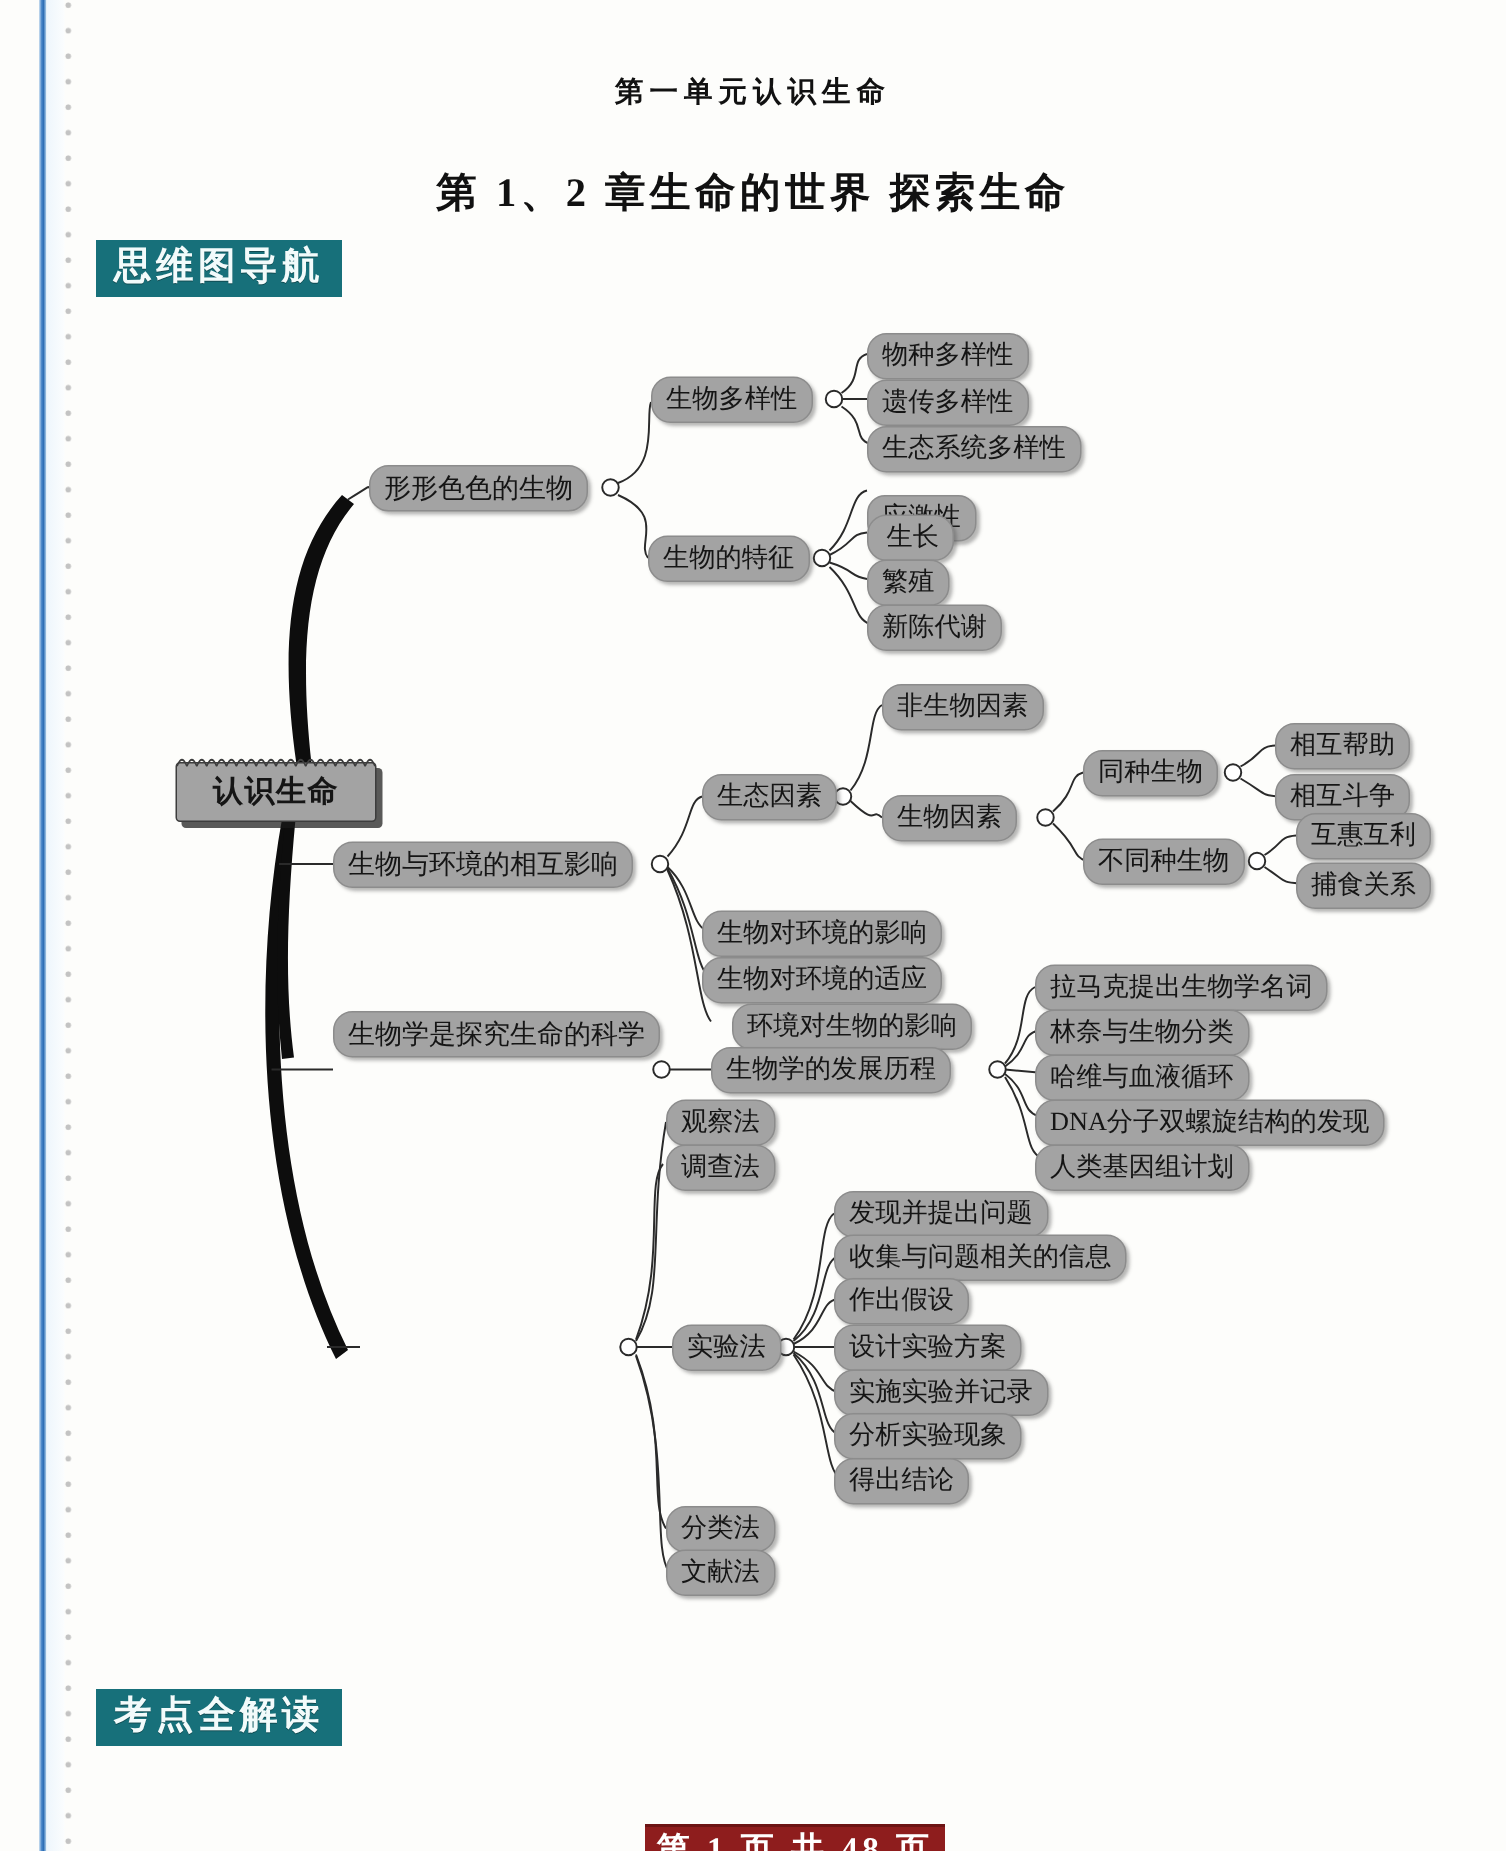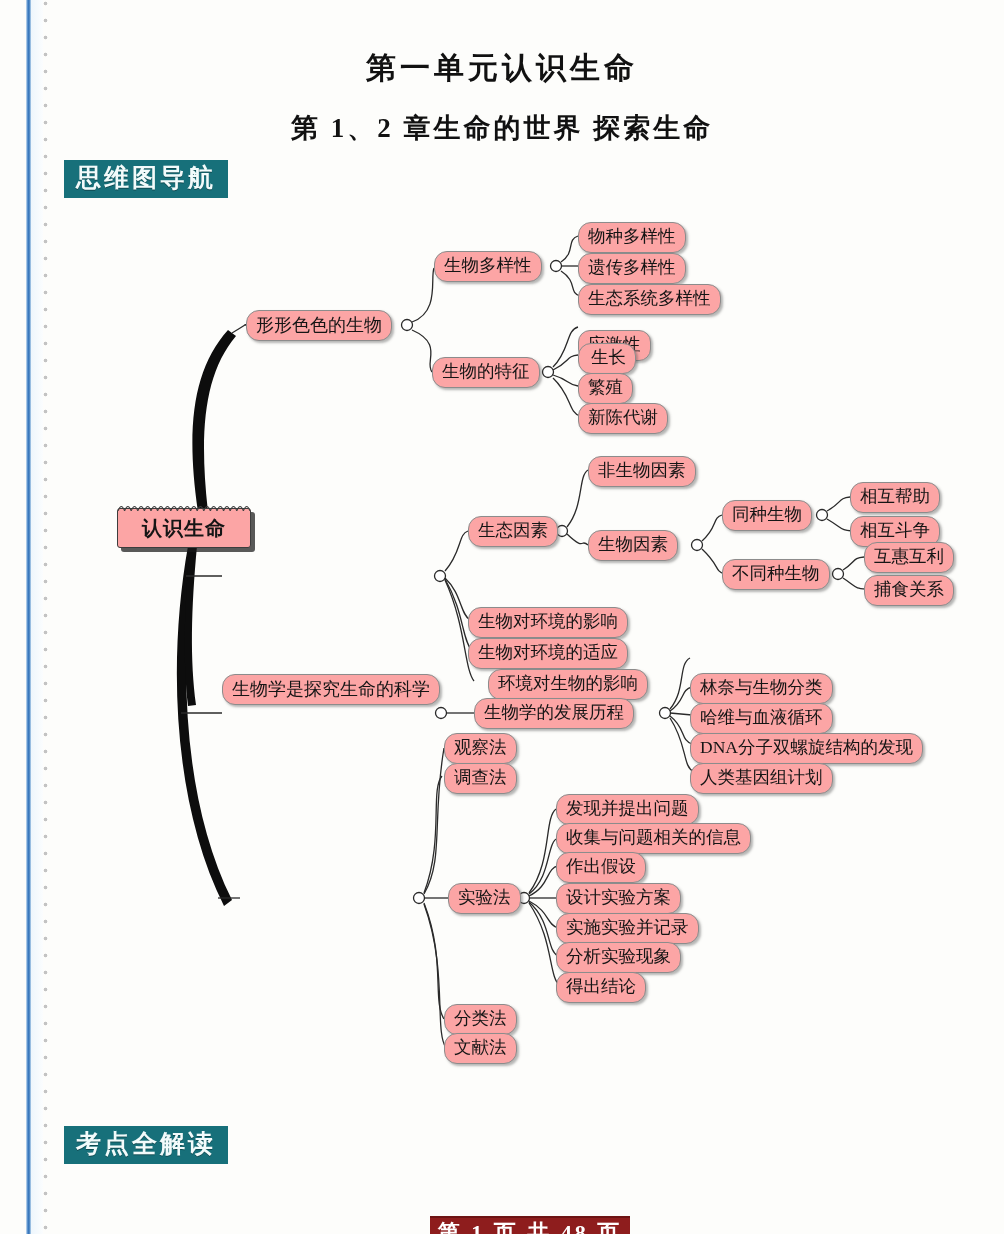--- a/index.html
+++ b/index.html
@@ -25,41 +25,41 @@
     background-size:7px 17px;
     opacity:.85;
   }
 
   
   .doc-title{
     position:absolute;width:100%;text-align:center;
     color:#111;font-weight:700;letter-spacing:2px;
     font-family:"Liberation Serif","DejaVu Serif",serif;
   }
-  #title-1{top:48px;font-size:30px;letter-spacing:4px;}
+  #title-1{top:48px;font-size:19px;letter-spacing:4px;}
   #title-2{top:110px;font-size:27px;letter-spacing:3px;}
 
   
   .banner{
     position:absolute;background:#17707a;color:#f2fbfb;
     font-size:25px;font-weight:700;letter-spacing:3px;
     padding:5px 12px 7px 12px;line-height:1.05;
     font-family:"Liberation Serif","DejaVu Serif",serif;
     text-shadow:0 1px 0 rgba(0,0,0,.35);
   }
   #banner-nav{left:64px;top:160px;}
   #banner-points{left:64px;top:1126px;}
 
   
   #mindmap{position:absolute;left:0;top:0;width:1004px;height:1234px;}
   #wires{position:absolute;left:0;top:0;}
 
   .node{
     position:absolute;
-    background:#fca5a5;
+    background:#a3a3a3;
     border:1.3px solid #8c8c8c;
     border-radius:13px;
     box-shadow:2px 2px 2.5px rgba(80,80,80,.42);
     color:#151515;
     font-size:17.5px;
     line-height:1;
     padding:5px 9px 6px 9px;
     white-space:nowrap;
     font-family:"Liberation Serif","DejaVu Serif",serif;
   }
@@ -199,35 +199,37 @@
   <div class="node" style="left:434px;top:251px;">生物多样性</div>
   <div class="node" style="left:578px;top:222px;">物种多样性</div>
   <div class="node" style="left:578px;top:253px;">遗传多样性</div>
   <div class="node" style="left:578px;top:284px;">生态系统多样性</div>
   <div class="node" style="left:432px;top:357px;">生物的特征</div>
   <div class="node" style="left:578px;top:330px;border-radius:12px;">应激性</div>
   <div class="node" style="left:578px;top:343px;padding-left:12px;">生长</div>
   <div class="node" style="left:578px;top:373px;">繁殖</div>
   <div class="node" style="left:578px;top:403px;">新陈代谢</div>
 
+  <div class="node lvl1" style="left:222px;top:561px;">生物与环境的相互影响</div>
   <div class="node" style="left:468px;top:516px;">生态因素</div>
   <div class="node" style="left:588px;top:456px;">非生物因素</div>
   <div class="node" style="left:588px;top:530px;text-align:right;">生物因素</div>
   <div class="node" style="left:722px;top:500px;">同种生物</div>
   <div class="node" style="left:850px;top:482px;">相互帮助</div>
   <div class="node" style="left:850px;top:516px;">相互斗争</div>
   <div class="node" style="left:722px;top:559px;">不同种生物</div>
   <div class="node" style="left:864px;top:542px;">互惠互利</div>
   <div class="node" style="left:864px;top:575px;">捕食关系</div>
   <div class="node" style="left:468px;top:607px;">生物对环境的影响</div>
   <div class="node" style="left:468px;top:638px;">生物对环境的适应</div>
   <div class="node" style="left:488px;top:669px;">环境对生物的影响</div>
 
   <div class="node lvl1" style="left:222px;top:674px;">生物学是探究生命的科学</div>
   <div class="node" style="left:474px;top:698px;">生物学的发展历程</div>
+  <div class="node" style="left:690px;top:643px;">拉马克提出生物学名词</div>
   <div class="node" style="left:690px;top:673px;">林奈与生物分类</div>
   <div class="node" style="left:690px;top:703px;">哈维与血液循环</div>
   <div class="node" style="left:690px;top:733px;">DNA分子双螺旋结构的发现</div>
   <div class="node" style="left:690px;top:763px;">人类基因组计划</div>
 
   <div class="node" style="left:444px;top:733px;">观察法</div>
   <div class="node" style="left:444px;top:763px;">调查法</div>
   <div class="node" style="left:448px;top:883px;">实验法</div>
   <div class="node" style="left:556px;top:794px;">发现并提出问题</div>
   <div class="node" style="left:556px;top:823px;">收集与问题相关的信息</div>

